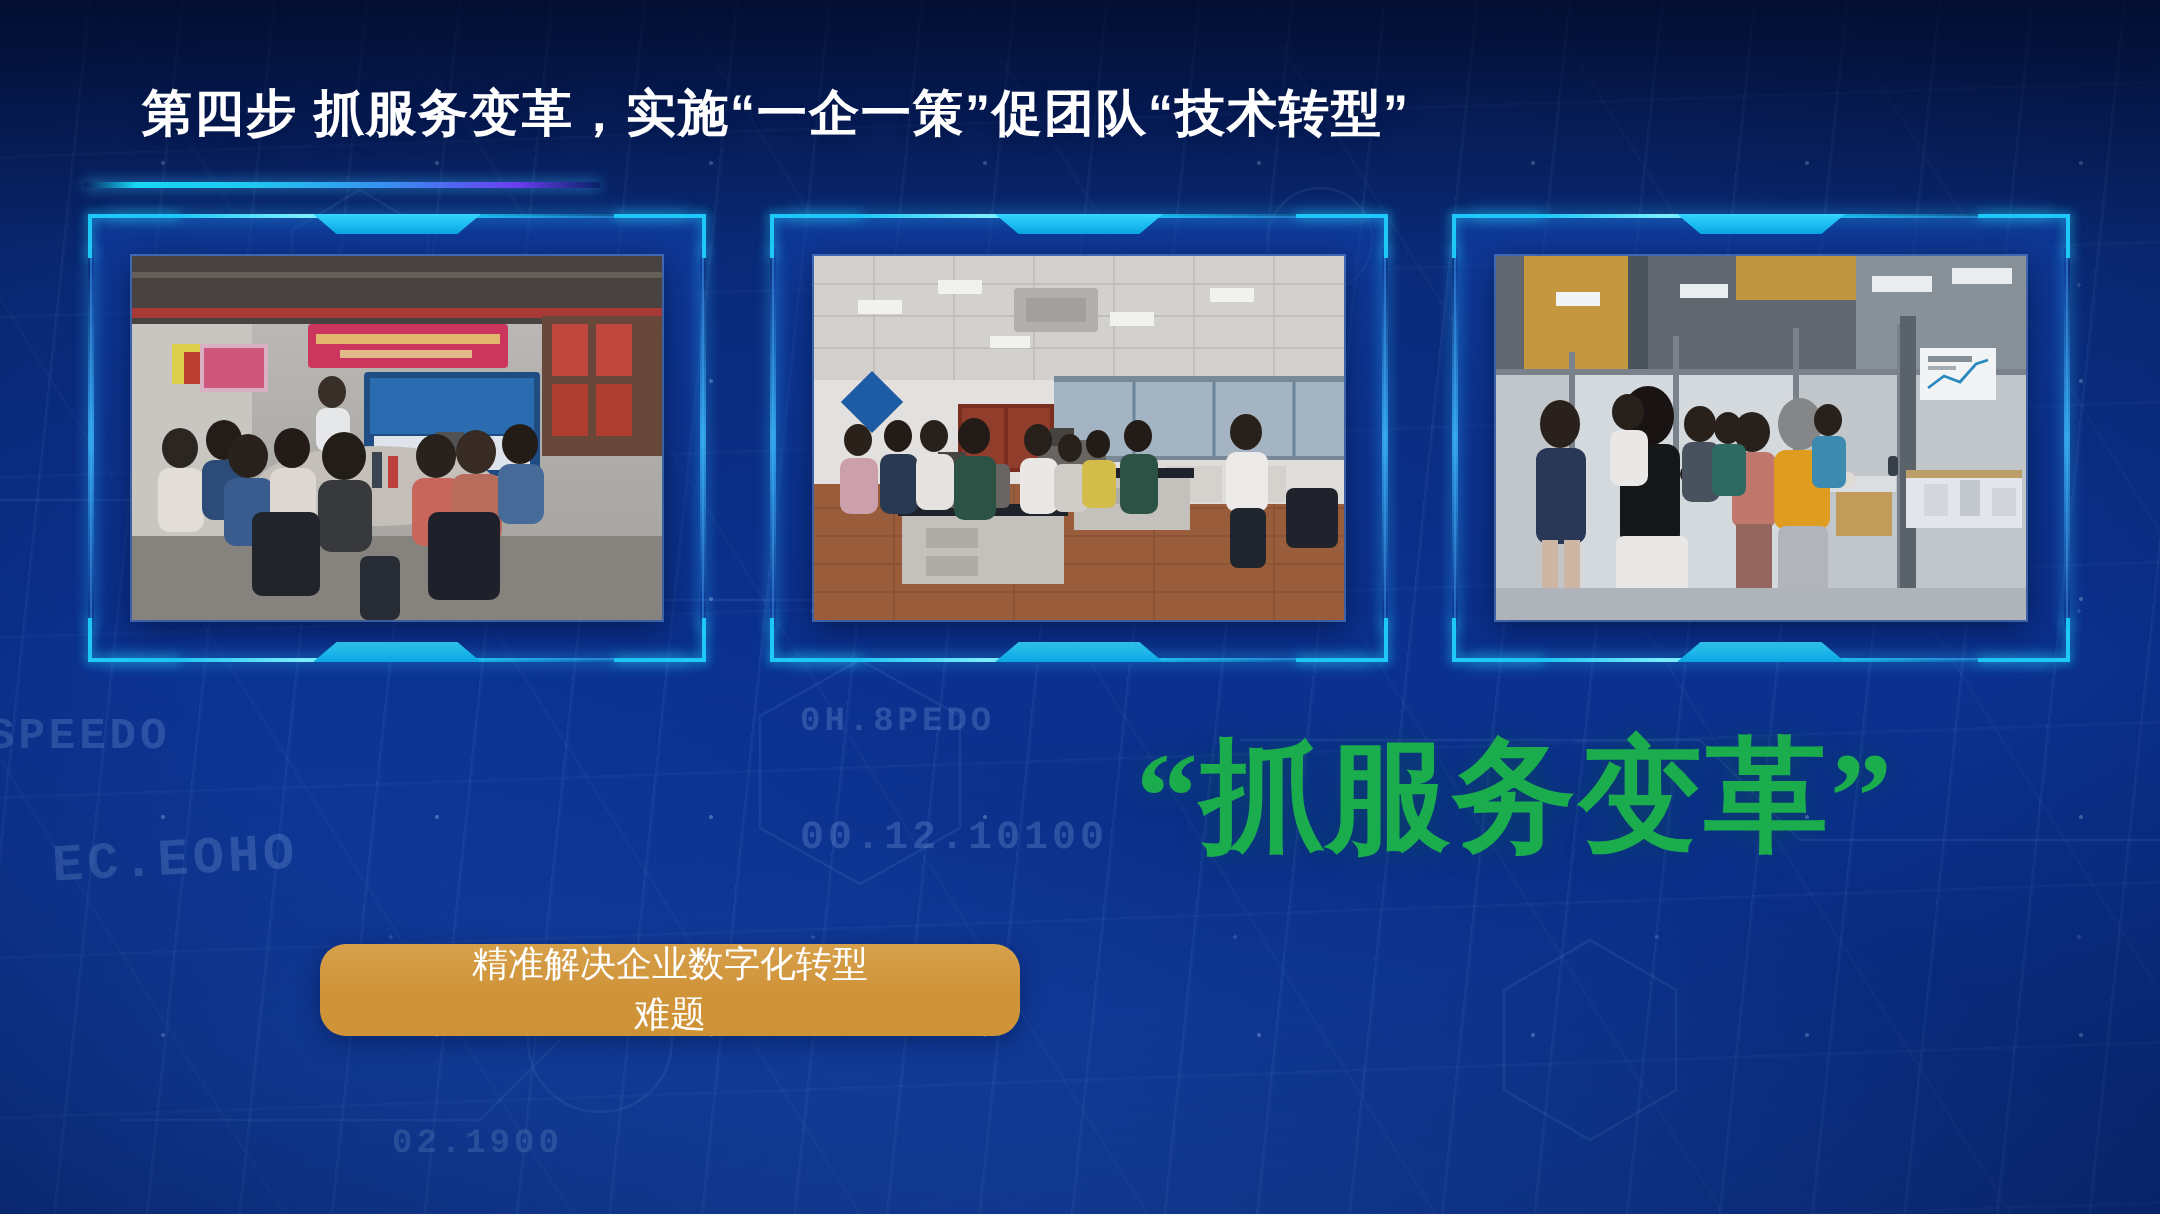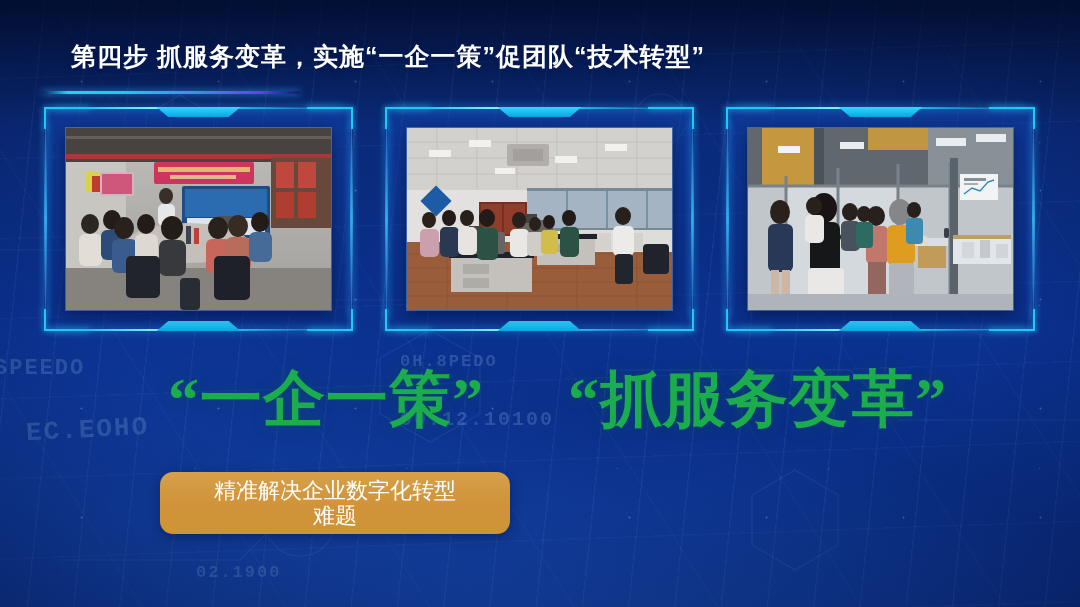--- a/index.html
+++ b/index.html
@@ -207,25 +207,25 @@
   }
   .green-head.g1 { left: 168px; }
   .green-head.g2 { left: 568px; }
   .qm { font-family: "Liberation Serif", "DejaVu Serif", serif; }
 
   
   .pill {
     position: absolute;
     top: 472px;
     width: 350px;
-    height: 62px;
+    height: 46px;
     border-radius: 13px;
     background: linear-gradient(180deg, #d6a04a 0%, #d09339 55%, #cf9337 100%);
     color: #ffffff;
-    font-size: 22px;
+    font-size: 18px;
     font-weight: normal;
     line-height: 25px;
     display: flex;
     align-items: center;
     justify-content: center;
     text-align: center;
     box-shadow: 0 3px 12px rgba(0,15,55,.45);
   }
   .pill.p1 { left: 160px; }
   .pill.p2 { left: 560px; }
@@ -518,23 +518,20 @@
             <rect x="158" y="90" width="17" height="26" rx="4" fill="#3f8fb4"></rect>
           </g>
           <rect x="0" y="166" width="265" height="16" fill="#b6bbbe"></rect>
           <rect x="0" y="0" width="265" height="182" fill="#0a2455" opacity=".04"></rect>
         </svg>
       </div>
     </div>
   </div>
 
   <div class="green-row">
-    <div class="green-head g1">
-      <span class="qm">“</span><span>一企一策</span><span class="qm">”</span>
-    </div>
     <div class="green-head g2">
       <span class="qm">“</span><span>抓服务变革</span><span class="qm">”</span>
     </div>
   </div>
 
   <div class="pill p1">
     <span class="pill-text">精准解决企业数字化转型
 难题</span>
   </div>
 

